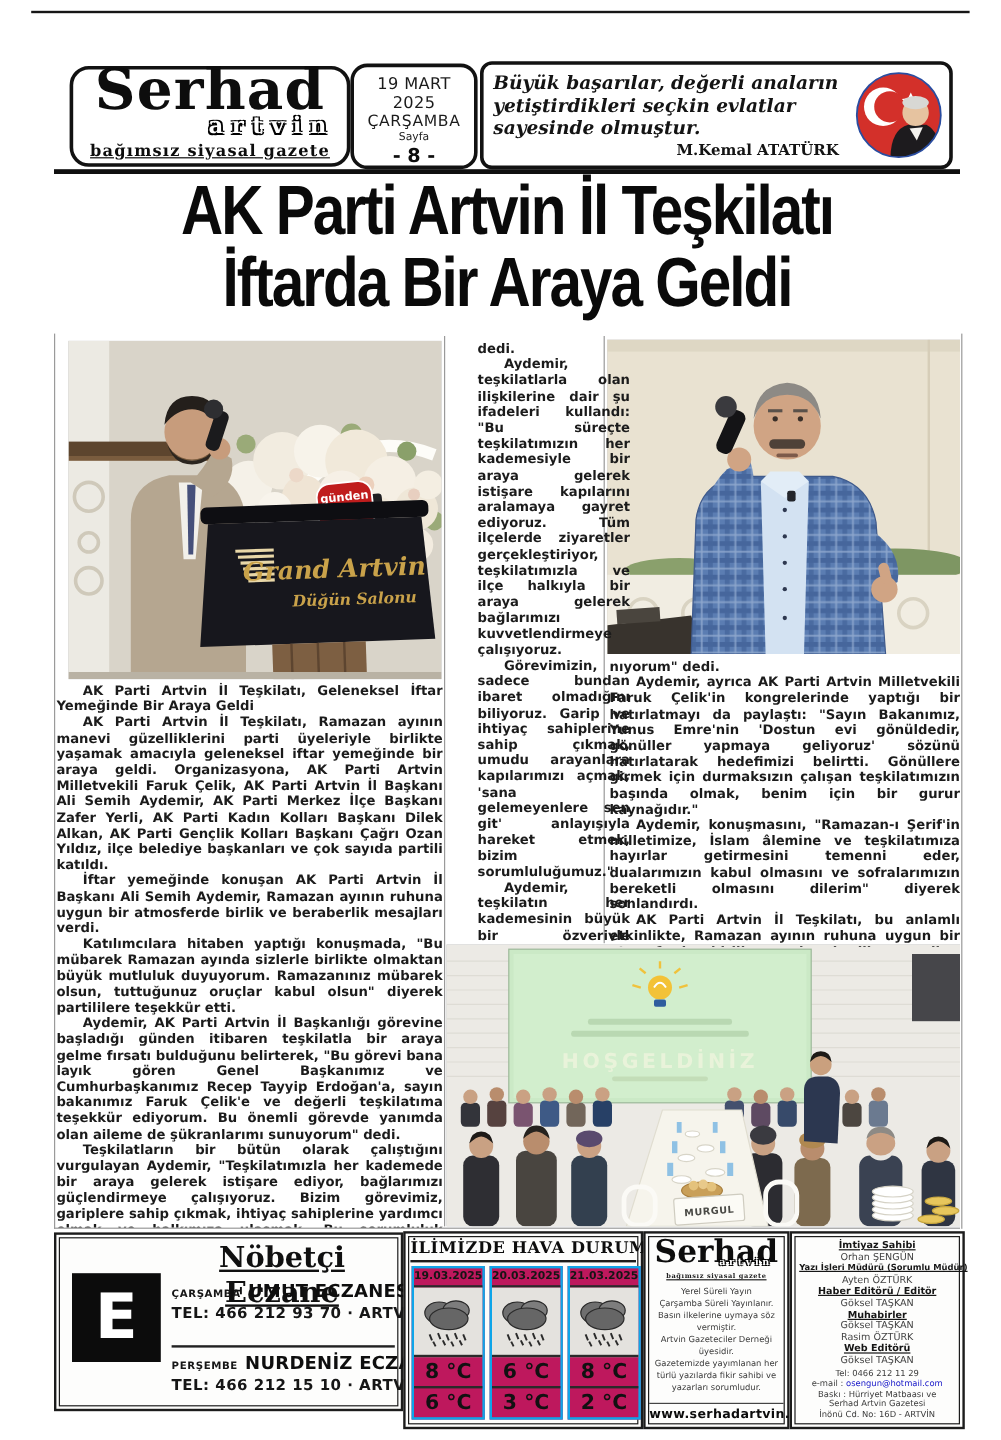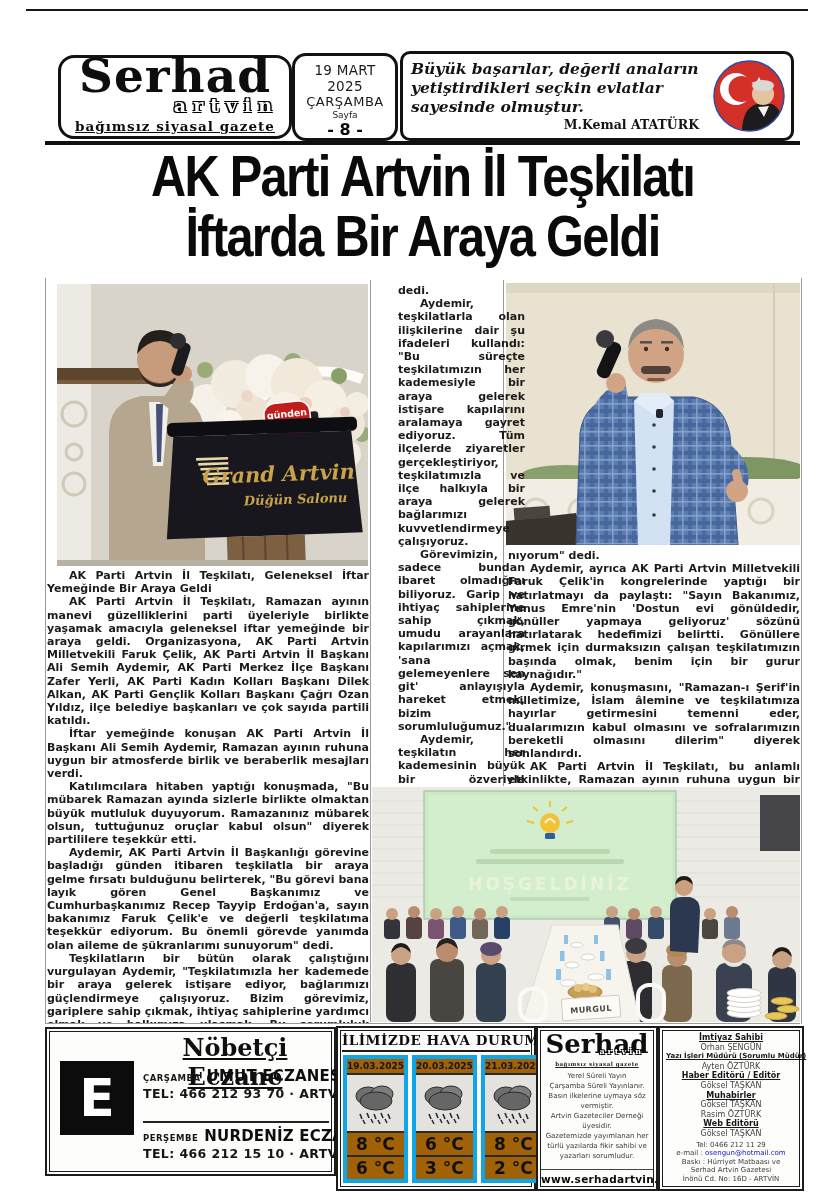--- a/index.html
+++ b/index.html
@@ -80,21 +80,21 @@
   .pharm-row{display:flex;align-items:baseline;gap:6px;}
   .pharm-day{font-size:8.5px;font-weight:bold;letter-spacing:0.5px;color:#161616;}
   .pharm-name{font-size:15px;font-weight:bold;letter-spacing:0.2px;color:#0e0e0e;white-space:nowrap;}
   .pharm-tel{font-size:12.5px;font-weight:bold;letter-spacing:0.4px;color:#161616;margin-top:1px;white-space:nowrap;}
 
   .weather{left:336px;top:1026px;width:196px;height:161px;}
   .weather-title{position:absolute;left:4px;right:4px;top:4px;text-align:center;
                  font-family:"DejaVu Serif",serif;font-weight:bold;font-size:13.5px;letter-spacing:0.5px;
                  border-bottom:2px solid #1c1c1c;padding-bottom:2px;color:#0d0d0d;white-space:nowrap;}
   .weather-grid{position:absolute;left:5px;top:27px;right:5px;bottom:6px;display:flex;gap:4px;}
-  .wday{flex:1;border:4px solid #0ea5e9;display:flex;flex-direction:column;background:#a16207;}
+  .wday{flex:1;border:2px solid #0ea5e9;display:flex;flex-direction:column;background:#be185d;}
   .wdate{font-size:9px;font-weight:bold;text-align:center;border-bottom:2px solid #2a2a2a;
          padding:2px 0;color:#151515;white-space:nowrap;}
   .wicon{height:56px;background:#e4e2de;border-bottom:2px solid #2a2a2a;display:flex;align-items:center;justify-content:center;}
   .wtemp{flex:1;display:flex;align-items:center;justify-content:center;font-size:17px;font-weight:bold;color:#111;}
   .wtemp+ .wtemp{border-top:2px solid #2a2a2a;}
 
   .pub{left:536px;top:1026px;width:118px;height:161px;text-align:center;}
   .pub-logo{position:relative;height:34px;margin-top:2px;}
   .pub-title{font-family:"DejaVu Serif",serif;font-weight:bold;font-size:26px;line-height:28px;color:#0d0d0d;}
   .pub-overlay{position:absolute;right:12px;top:16px;font-family:"DejaVu Serif",serif;font-weight:bold;

